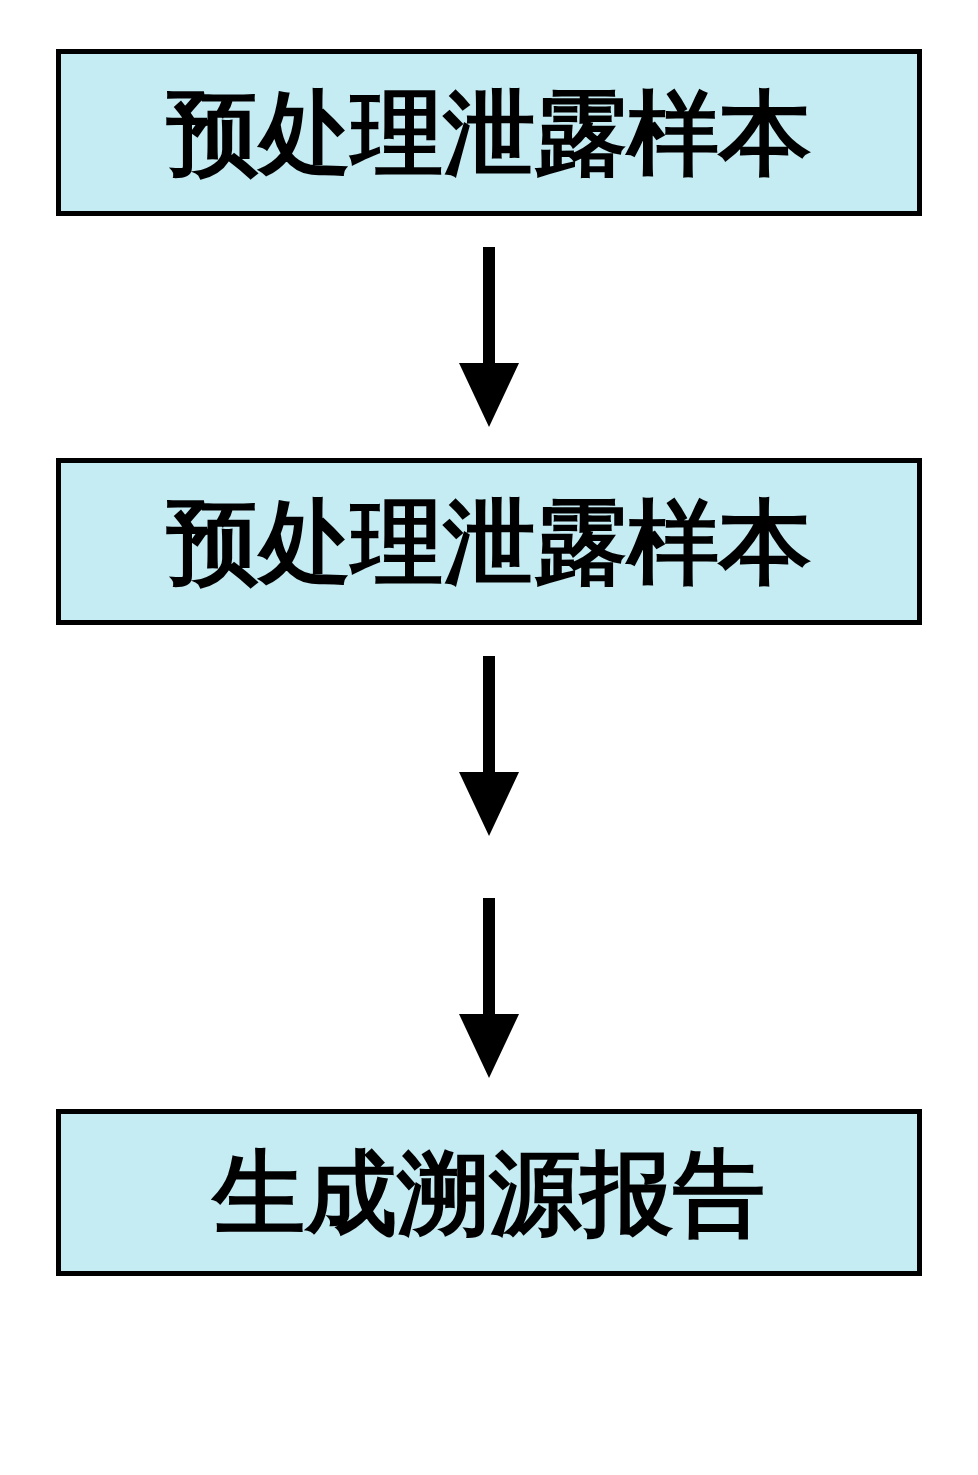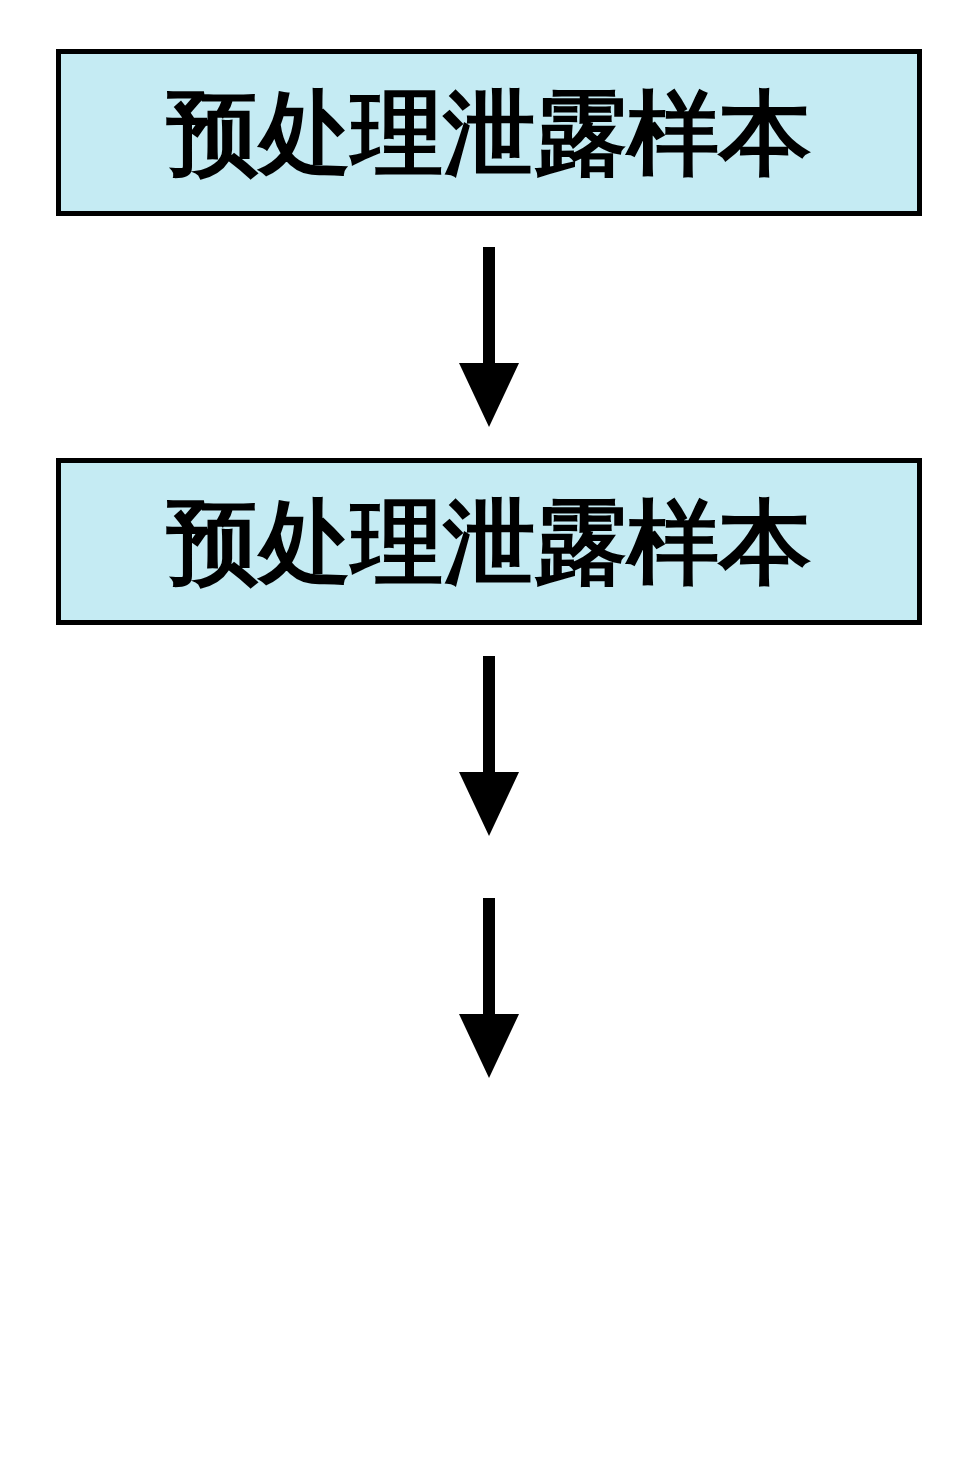--- a/index.html
+++ b/index.html
@@ -68,14 +68,17 @@
     <rect class="arrow-part" x="26" y="0" width="12" height="128"></rect>
     <polygon class="arrow-part" points="2,116 62,116 32,180"></polygon>
   </svg>
 
 
   <svg class="flow-arrow" width="64" height="180" viewBox="0 0 64 180" aria-hidden="true">
     <rect class="arrow-part" x="26" y="0" width="12" height="128"></rect>
     <polygon class="arrow-part" points="2,116 62,116 32,180"></polygon>
   </svg>
 
+  <div class="flow-box">
+    <span class="flow-label">生成溯源报告</span>
+  </div>
 
 </div>
 
 </body></html>

